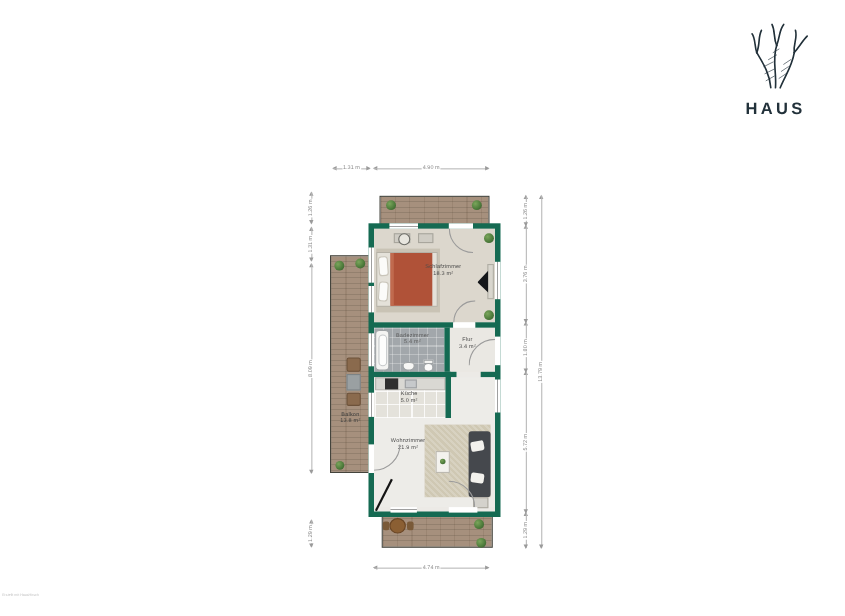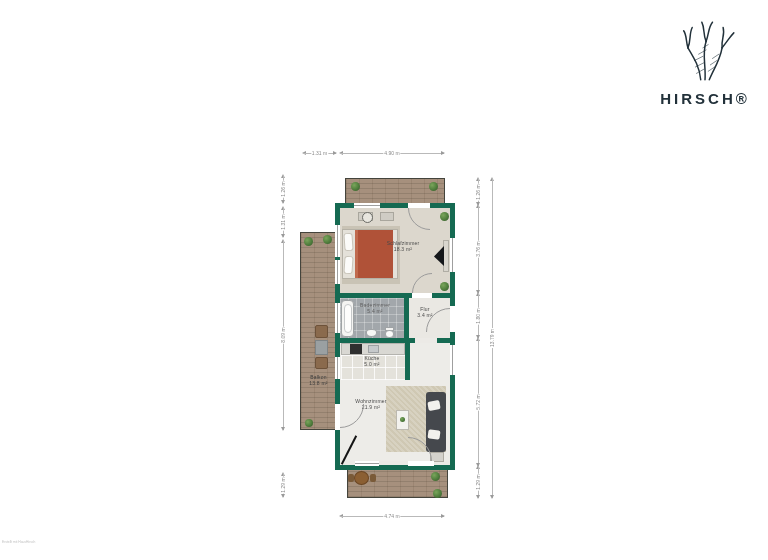--- a/index.html
+++ b/index.html
@@ -68,21 +68,21 @@
         <path d="M22 52 l7 -4"></path>
           <path d="M21 46 l8 -4"></path>
           <path d="M20 40 l8 -4"></path>
         <path d="M24 34 l7 -4"></path>
           <path d="M33 50 l6 -4"></path>
           <path d="M35 44 l6 -4"></path>
         <path d="M37 38 l6 -4"></path>
           <path d="M28 28 l5 -3"></path>
       </g>
     </svg>
-    <div class="l2">HIRSCH®</div>
+    <div class="l1">HAUS</div>
   </div>
 
   <div class="abs deck" style="left:345px;top:178px;width:100px;height:29px;"></div>
   <div class="abs plant" style="left:351px;top:182px;width:9px;height:9px;"></div>
   <div class="abs plant" style="left:429px;top:182px;width:9px;height:9px;"></div>
 
   <div class="abs deck" style="left:300px;top:232px;width:37px;height:198px;"></div>
   <div class="abs plant" style="left:304px;top:237px;width:9px;height:9px;"></div>
   <div class="abs plant" style="left:323px;top:235px;width:9px;height:9px;"></div>
   <div class="abs plant" style="left:305px;top:419px;width:8px;height:8px;"></div>

